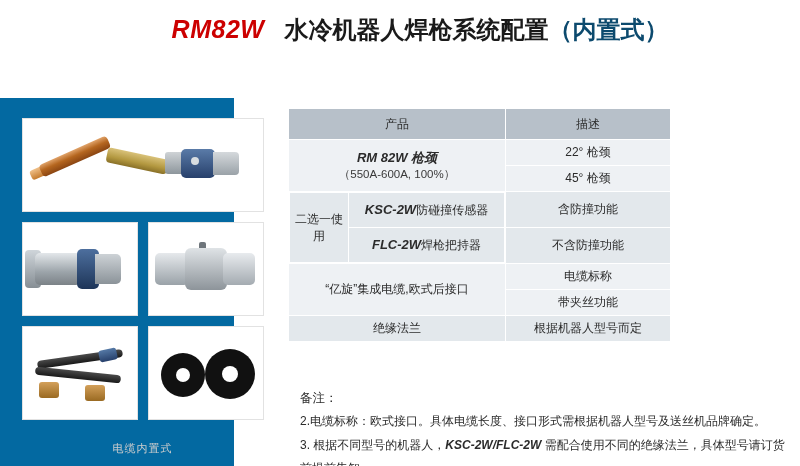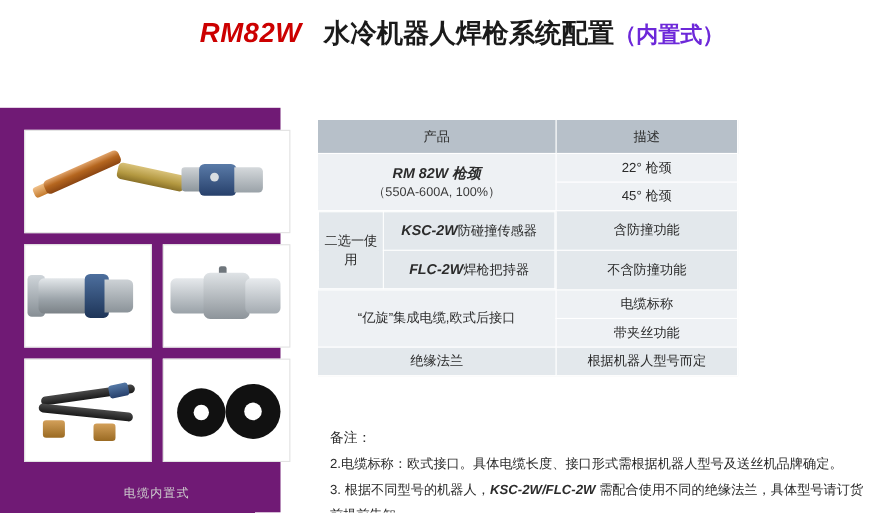--- a/index.html
+++ b/index.html
@@ -38,32 +38,31 @@
     margin-left: 40px;
   }
   .title-main {
     font-weight: bold;
     font-size: 24px;
     color: #1a1a1a;
     margin-left: 20px;
   }
   .title-sub {
     font-weight: bold;
-    font-size: 20px;
-    color: #6d28d9;
+    font-size: 24px;
+    color: #0c4a6e;
   }
   
   .left-panel {
     position: absolute;
     left: 0;
     top: 98px;
     width: 234px;
     height: 368px;
-    background: #701a75;
-    padding-left: 21px;
+    background: #0369a1;
   }
   .photo {
     position: absolute;
     background: #ffffff;
     border: 1px solid #e2e2e2;
     overflow: hidden;
   }
   .photo-1 { left: 22px; top: 20px; width: 240px; height: 92px; }
   .photo-2 { left: 22px; top: 124px; width: 114px; height: 92px; }
   .photo-3 { left: 148px; top: 124px; width: 114px; height: 92px; }

